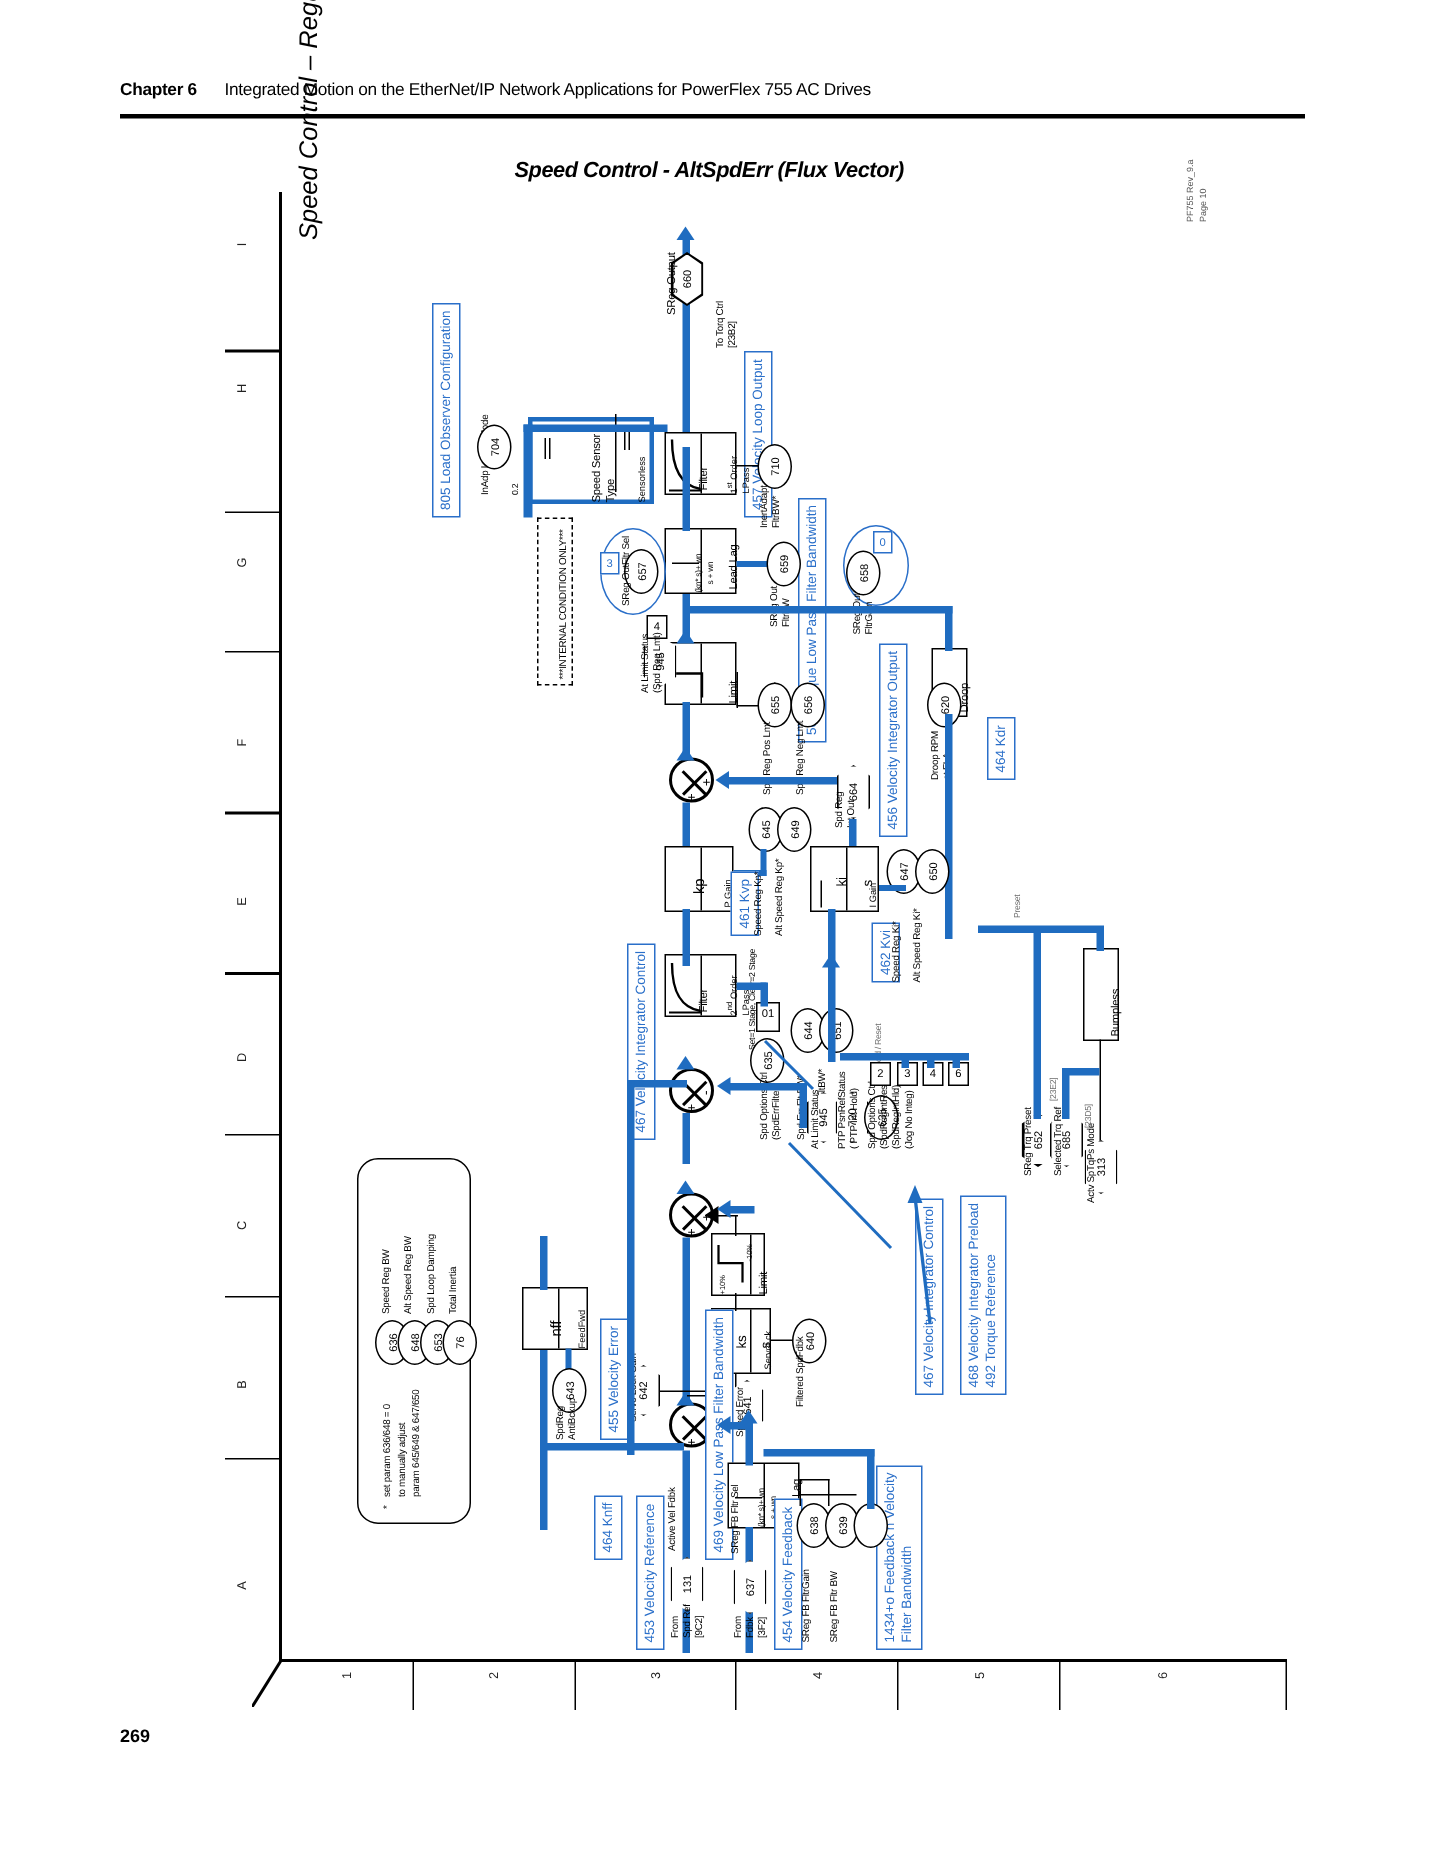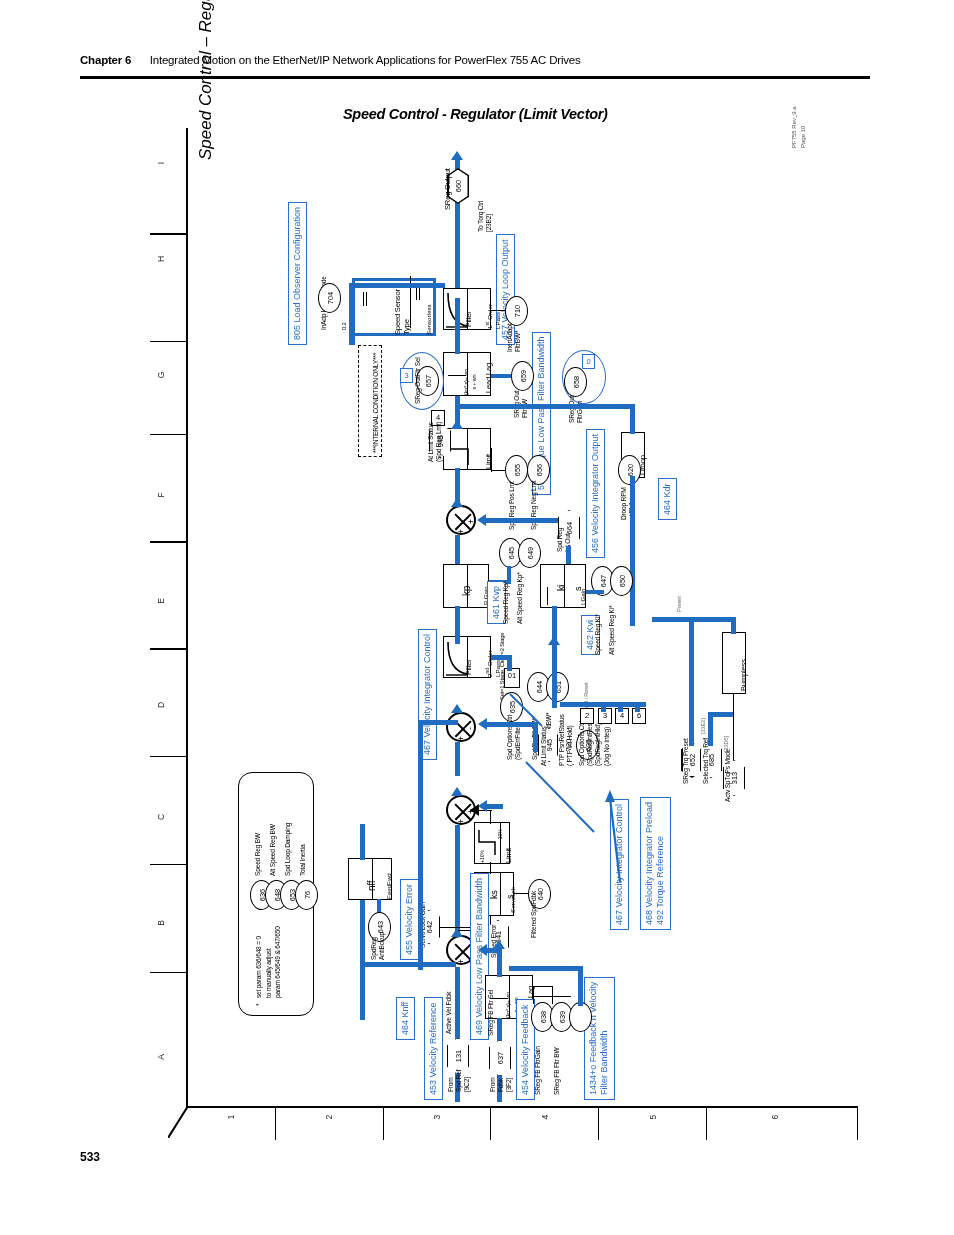--- a/index.html
+++ b/index.html
@@ -144,21 +144,21 @@
   <div class="tickh" style="left:598px"></div>
   <div class="tickh" style="left:706px"></div>
   <div class="tickh" style="left:857px"></div>
   <div class="collbl" style="left:222px">1</div>
   <div class="collbl" style="left:320px">2</div>
   <div class="collbl" style="left:428px">3</div>
   <div class="collbl" style="left:536px">4</div>
   <div class="collbl" style="left:644px">5</div>
   <div class="collbl" style="left:766px">6</div>
 
-  <div class="title-main">Speed Control - Regulator (Limit Vector)</div>
+  <div class="title-main">Speed Control - AltSpdErr (Flux Vector)</div>
   <div class="title-rot">
     <span class="t1">Speed Control – Regulator</span>
     
   </div>
   <div class="revtxt">
     <span>PF755 Rev_9.a</span><br>
     <span>Page 10</span>
   </div>
 
   <div class="w" style="left:455px;top:160px;width:5px;height:140px;"></div>
@@ -617,15 +617,15 @@
   <div class="ar lf" style="left:478px;top:944px;"></div>
   <div class="w" style="left:485px;top:948px;width:16px;height:5px;"></div>
 
   <svg style="position:absolute;left:524px;top:760px;" width="80" height="80">
     <line x1="2" y1="2" x2="70" y2="72" stroke="#1f6cc0" stroke-width="2"></line>
   </svg>
   <svg style="position:absolute;left:506px;top:690px;" width="40" height="40">
     <line x1="36" y1="36" x2="4" y2="4" stroke="#1f6cc0" stroke-width="2"></line>
   </svg>
 
-  <div class="pgno">533</div>
+  <div class="pgno">269</div>
 
 </div>
 
 </body></html>

